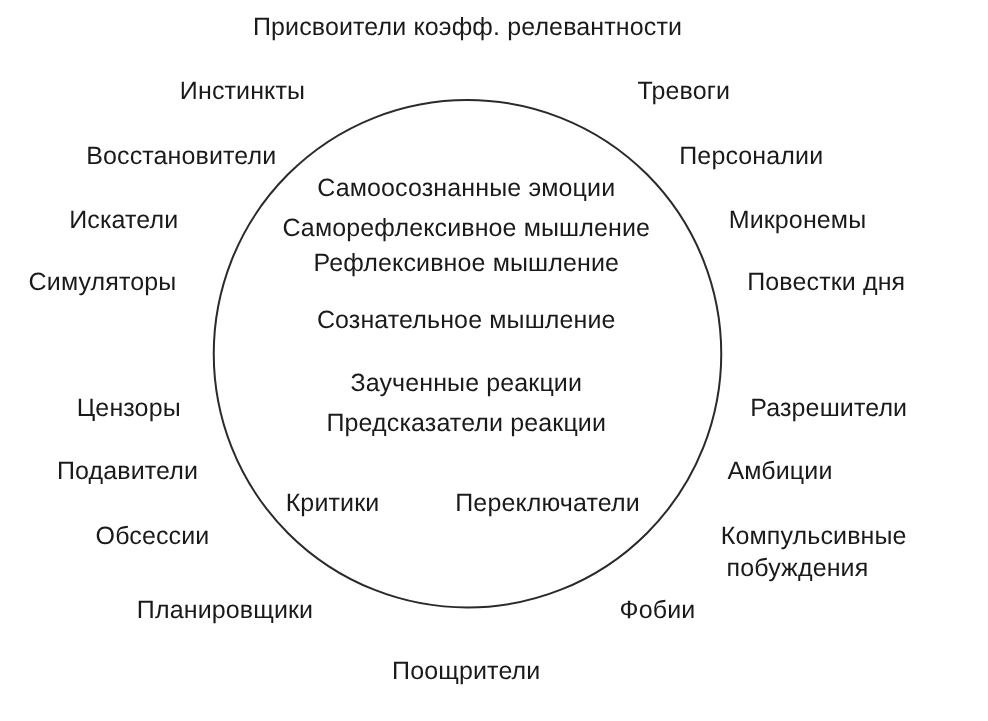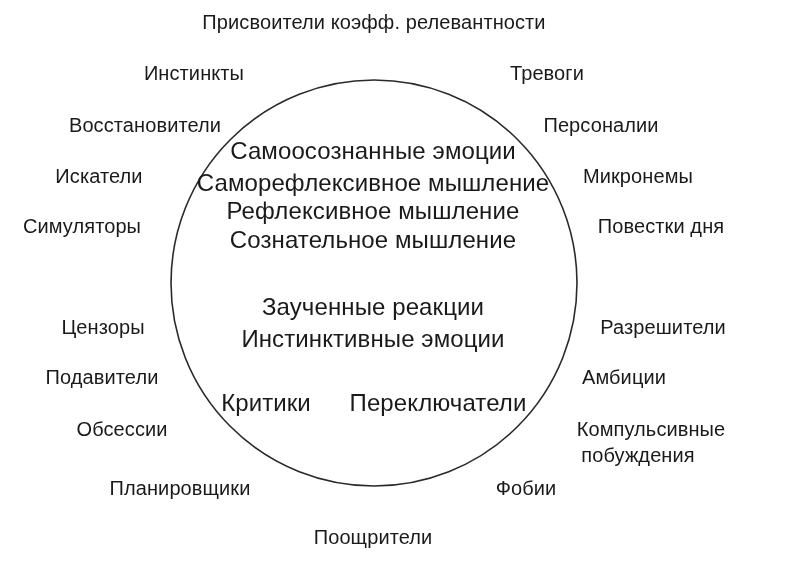--- a/index.html
+++ b/index.html
@@ -1,21 +1,21 @@
 <!DOCTYPE html>
 <html><head>
 <meta charset="utf-8">
 <style>
   html, body { margin: 0; padding: 0; background: #ffffff; }
   body { width: 790px; height: 577px; position: relative; overflow: hidden;
          font-family: "Liberation Sans", "DejaVu Sans", sans-serif; color: #1a1a1a; }
   #diagram { position: absolute; left: 0; top: 0; width: 790px; height: 471px; }
   .lbl { position: absolute; font-size: 20px; line-height: 24px; white-space: nowrap;
          transform: translate(-50%, -50%); text-align: center; letter-spacing: 0.1px; }
-  .inner { font-size: 24px; text-align: right; }
+  .inner { font-size: 20px; text-align: right; }
   svg.ring { position: absolute; left: 0; top: 0; }
 </style>
 </head>
 <body>
 
 <div id="diagram">
   <svg class="ring" width="790" height="577">
     <circle id="ring-circle" cx="374" cy="283" r="203" fill="none" stroke="#2a2a2a" stroke-width="1.6"></circle>
   </svg>
 
@@ -35,19 +35,19 @@
   <div class="lbl" style="left:122px;top:429px">Обсессии</div>
   <div class="lbl" style="left:651px;top:429px">Компульсивные</div>
   <div class="lbl" style="left:638px;top:455px">побуждения</div>
   <div class="lbl" style="left:180px;top:488px">Планировщики</div>
   <div class="lbl" style="left:526px;top:488px">Фобии</div>
   <div class="lbl" style="left:373px;top:537px">Поощрители</div>
 
   <div class="lbl inner" style="left:373px;top:151px">Самоосознанные эмоции</div>
   <div class="lbl inner" style="left:373px;top:183px">Саморефлексивное мышление</div>
   <div class="lbl inner" style="left:373px;top:211px">Рефлексивное мышление</div>
-  <div class="lbl inner" style="left:373px;top:240px">Сознательное мышление</div>
+  <div class="lbl inner" style="left:373px;top:256px">Сознательное мышление</div>
   <div class="lbl inner" style="left:373px;top:307px">Заученные реакции</div>
-  <div class="lbl inner" style="left:373px;top:339px">Инстинктивные эмоции</div>
+  <div class="lbl inner" style="left:373px;top:339px">Предсказатели реакции</div>
 
   <div class="lbl inner" style="left:266px;top:403px">Критики</div>
   <div class="lbl inner" style="left:438px;top:403px">Переключатели</div>
 </div>
 
 </body></html>

